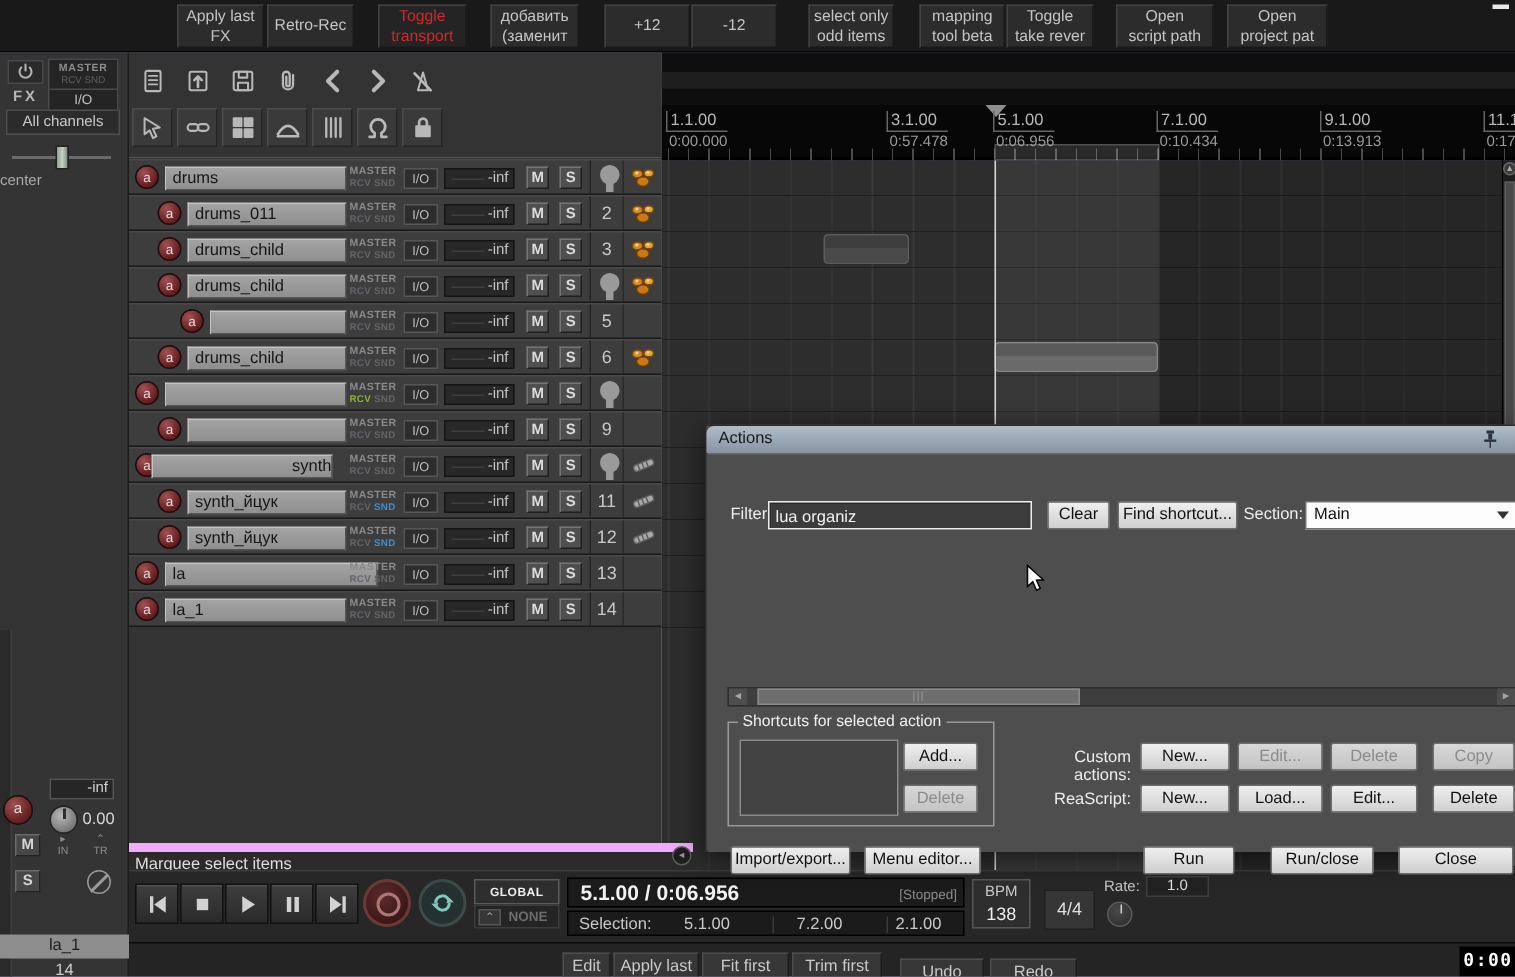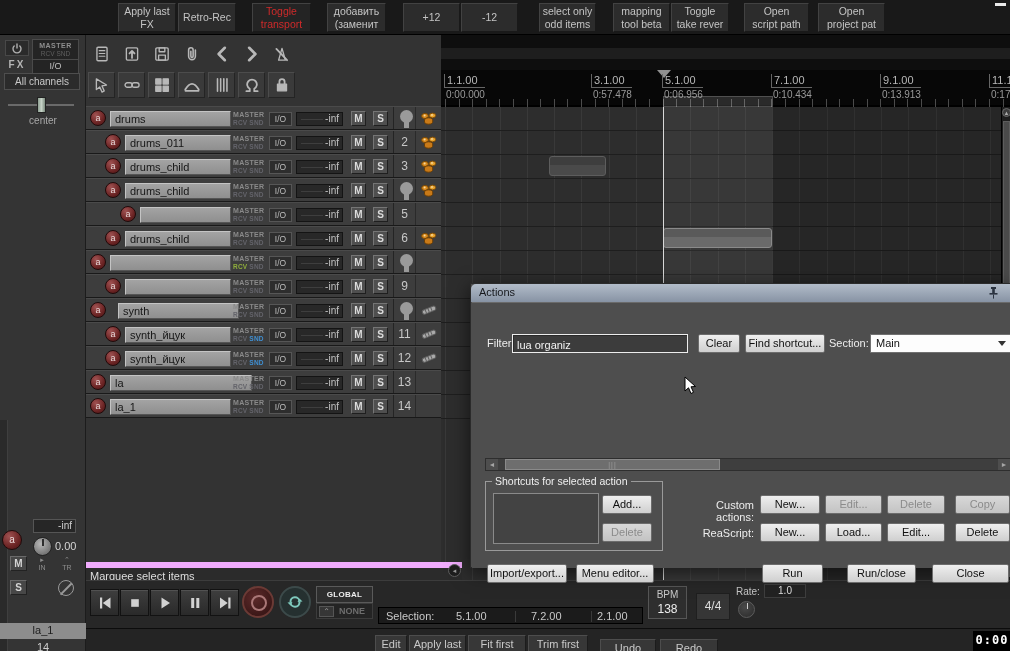--- a/index.html
+++ b/index.html
@@ -21,21 +21,21 @@
   #fxlabel{left:5px;top:24px;width:24px;height:14px;color:#b5b5b5;font-size:10px;font-weight:bold;letter-spacing:2px;text-align:center;}
   #masterbox{left:32px;top:4px;width:47px;height:36px;background:#242424;border:1px solid #4a4a4a;text-align:center;}
   #masterbox .mst{font-size:7px;font-weight:bold;color:#8e8e8e;letter-spacing:.5px;line-height:8px;margin-top:2px;}
   #masterbox .rs{font-size:6.5px;color:#5f5f5f;line-height:7px;}
   #masterbox .io{font-size:9px;color:#c0c0c0;border-top:1px solid #4a4a4a;margin-top:2px;line-height:13px;}
   #allch{left:4px;top:38px;width:76px;height:17px;background:#2b2b2b;border:1px solid #4e4e4e;color:#c9c9c9;
          font-size:10px;text-align:center;line-height:15px;}
   #panslider{left:8px;top:62px;width:66px;height:16px;}
   #panslider .track{position:absolute;left:0;top:7px;width:66px;height:2px;background:#6a6a6a;}
   #panslider .thumb{position:absolute;left:29px;top:0;width:9px;height:16px;background:linear-gradient(90deg,#8fa093,#c5d2c6,#7c8c7f);border:1px solid #222;}
-  #panlabel{left:0;top:80px;width:86px;text-align:center;color:#a8a8a8;font-size:10px;}
+  #panlabel{left:0;top:80px;width:86px;color:#a8a8a8;font-size:10px;}
   #leftedge{left:0;top:385px;width:8px;height:240px;background:#2a2a2a;border-right:1px solid #3f3f3f;}
 
   
   .mm{position:absolute;color:#c9c9c9;}
   #mmvol{left:33px;top:484px;width:43px;height:14px;background:#262626;border:1px solid #555;font-size:10px;
          text-align:right;padding-right:3px;line-height:12px;color:#cfcfcf;}
   #mmarm{left:2px;top:495px;width:20px;height:20px;border-radius:50%;
          background:radial-gradient(circle at 35% 30%,#a05252,#6b2424 60%,#451313);border:1px solid #200a0a;
          color:#eadada;font-size:10px;text-align:center;line-height:18px;}
   #mmknob{left:33px;top:502px;width:19px;height:19px;border-radius:50%;
@@ -544,21 +544,21 @@
         </div>
         <div class="iobtn">I/O</div>
         <div class="volbox">-inf</div>
         <div class="msbtn" style="left: 265px;">M</div>
         <div class="msbtn" style="left: 287px;">S</div>
         <div class="numcol">9</div>
         <div class="icocol"></div>
       </div>
       <div class="tcp-row" style="top: 193px;">
         <div class="arm" style="left: 4px;">a</div>
-        <div class="tname" style="left: 32px; width: 121px;">synth</div>
+        <div class="tname" style="left: 15px; width: 121px; text-align: right;">synth</div>
         <div class="mblk">
           <div class="l1">MASTER</div>
           <div class="l2"><span class="">RCV</span> <span class="">SND</span></div>
         </div>
         <div class="iobtn">I/O</div>
         <div class="volbox">-inf</div>
         <div class="msbtn" style="left: 265px;">M</div>
         <div class="msbtn" style="left: 287px;">S</div>
         <div class="numcol">
           <div class="foldball"></div>
@@ -654,20 +654,24 @@
           <path d="M4.5 9a4.5 4.5 0 0 1 9-.5" fill="none" stroke="#7ec9bd" stroke-width="2"></path>
           <path d="M13.5 9a4.5 4.5 0 0 1-9 .5" fill="none" stroke="#7ec9bd" stroke-width="2"></path>
           <polygon points="13.5,5.5 16.5,8.5 11.5,9" fill="#7ec9bd"></polygon>
           <polygon points="4.5,12.5 1.5,9.5 6.5,9" fill="#7ec9bd"></polygon>
         </svg>
     </div>
     <div class="abs" id="gauto">GLOBAL AUTO</div>
     <div class="abs" id="gautosub">
       <span class="caret">⌃</span>
       <span class="mode">NONE</span>
+    </div>
+    <div class="abs" id="posbox">
+      <span class="pos">5.1.00 / 0:06.956</span>
+      <span class="stopped">[Stopped]</span>
     </div>
     <div class="abs" id="selbox">
       <span style="left:7px">Selection:</span>
       <span style="left:77px">5.1.00</span>
       <div class="sep" style="left:136px"></div>
       <span style="left:152px">7.2.00</span>
       <div class="sep" style="left:212px"></div>
       <span style="left:218px">2.1.00</span>
     </div>
     <div class="abs" id="bpmbox">

